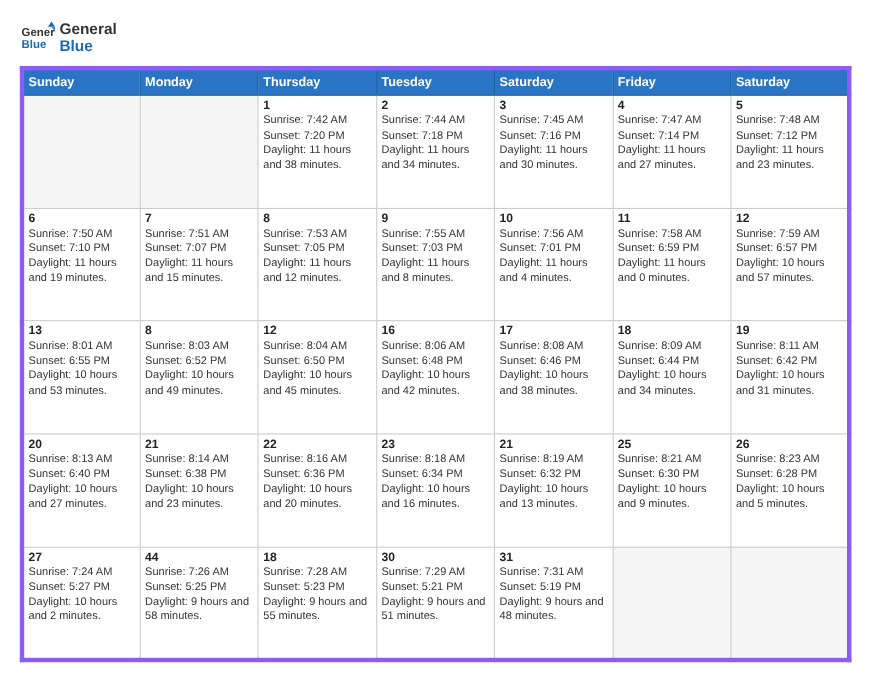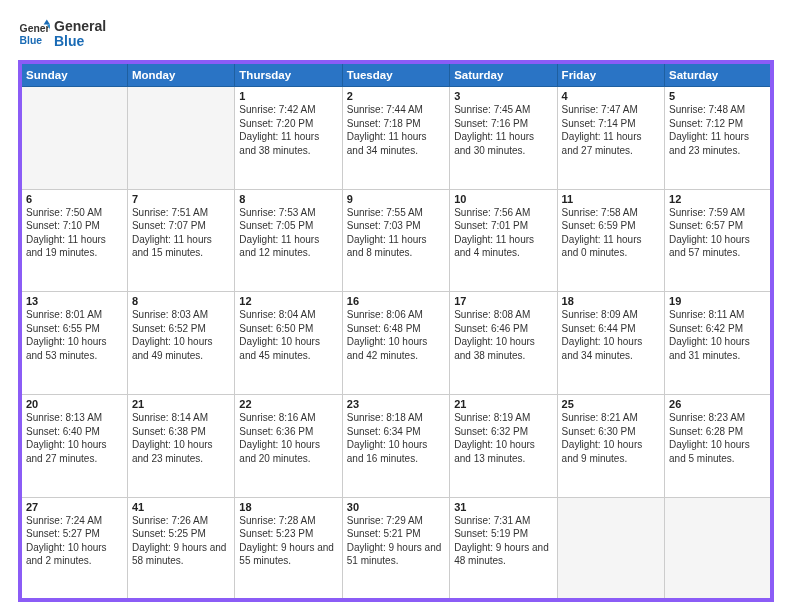--- a/index.html
+++ b/index.html
@@ -234,21 +234,21 @@
             <span class="day-num">26</span>
             <div class="day-info">Sunrise: 8:23 AM<br>Sunset: 6:28 PM<br>Daylight: 10 hours and 5 minutes.</div>
           </td>
         </tr>
         <tr>
           <td>
             <span class="day-num">27</span>
             <div class="day-info">Sunrise: 7:24 AM<br>Sunset: 5:27 PM<br>Daylight: 10 hours and 2 minutes.</div>
           </td>
           <td>
-            <span class="day-num">41</span>
+            <span class="day-num">44</span>
             <div class="day-info">Sunrise: 7:26 AM<br>Sunset: 5:25 PM<br>Daylight: 9 hours and 58 minutes.</div>
           </td>
           <td>
             <span class="day-num">18</span>
             <div class="day-info">Sunrise: 7:28 AM<br>Sunset: 5:23 PM<br>Daylight: 9 hours and 55 minutes.</div>
           </td>
           <td>
             <span class="day-num">30</span>
             <div class="day-info">Sunrise: 7:29 AM<br>Sunset: 5:21 PM<br>Daylight: 9 hours and 51 minutes.</div>
           </td>

